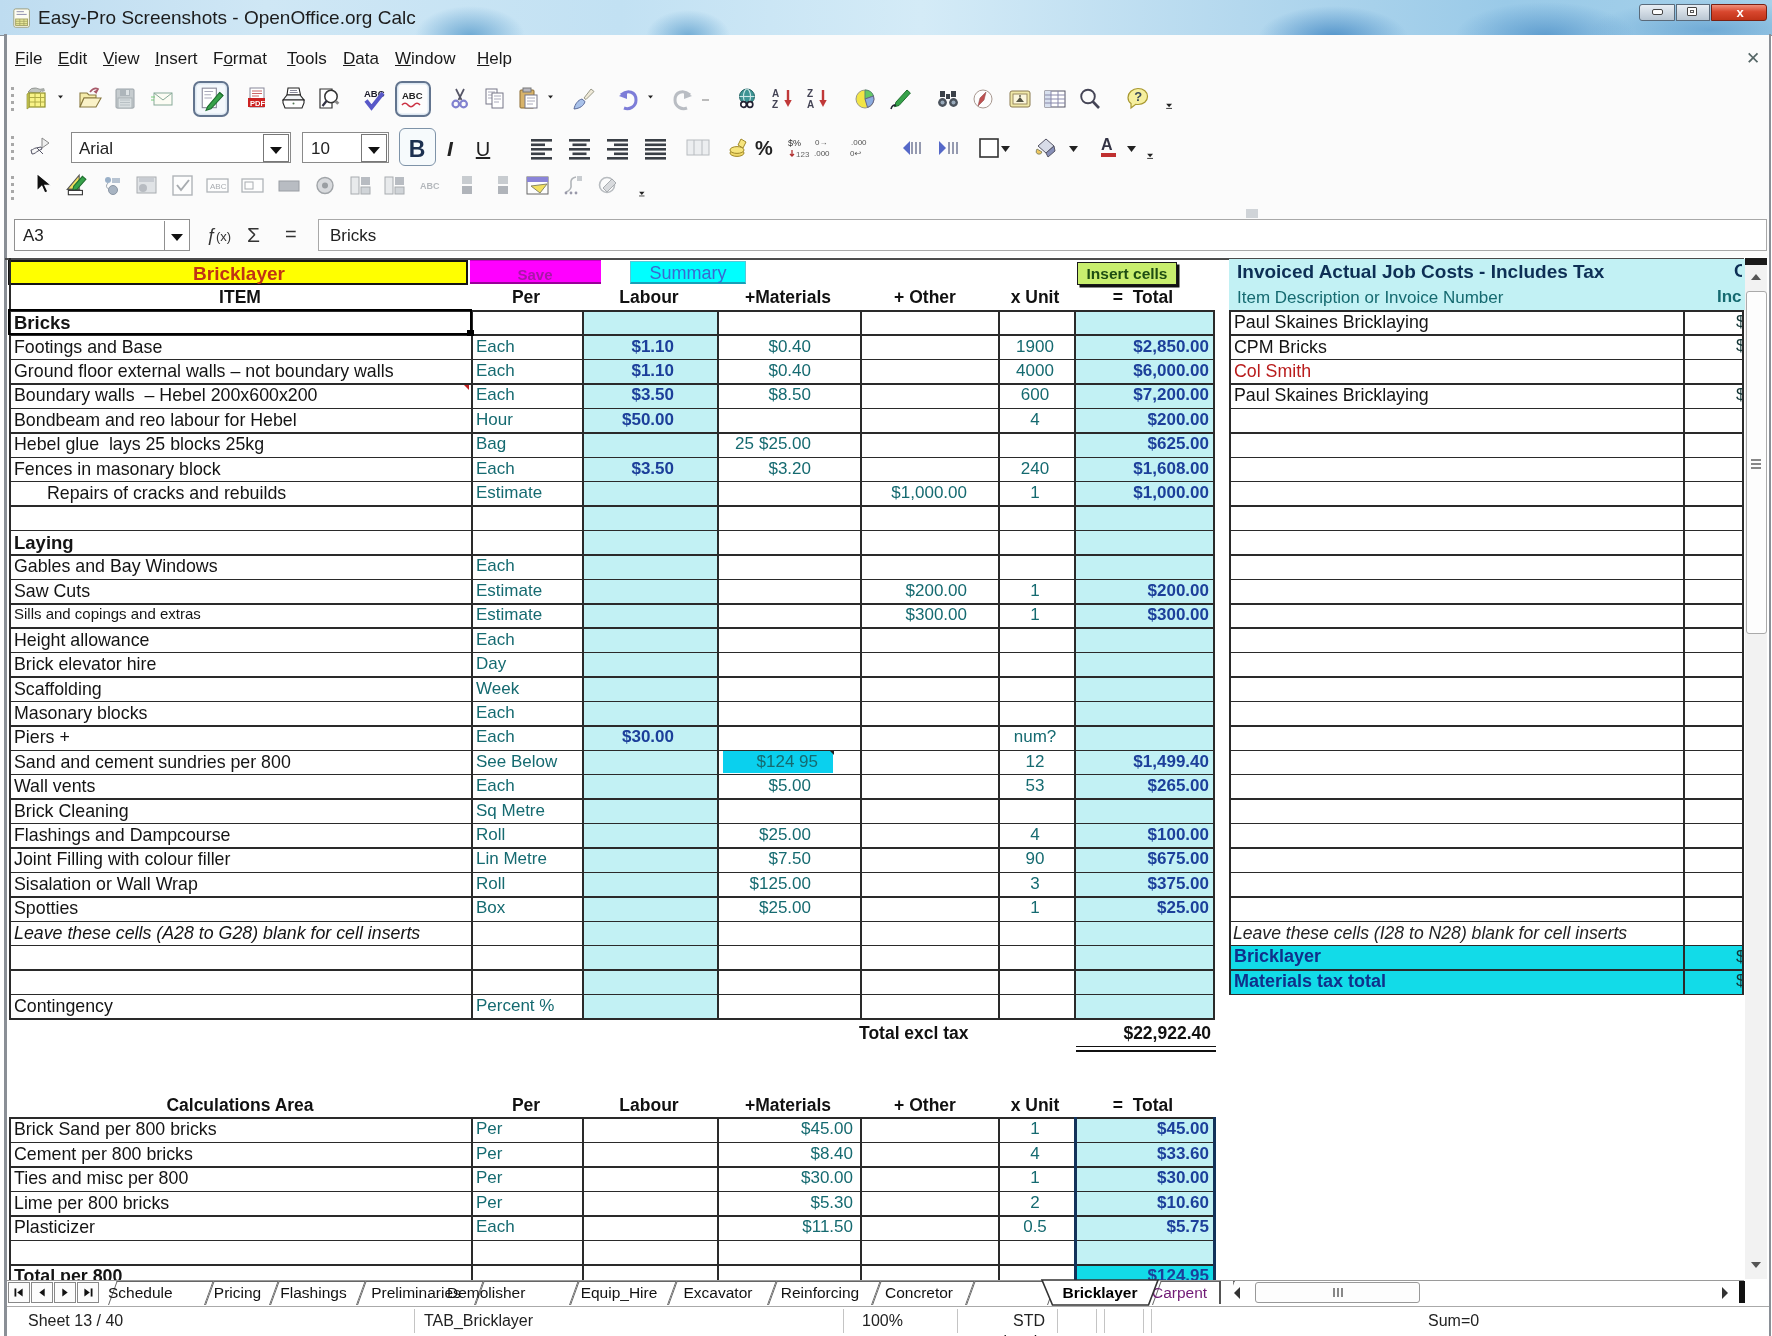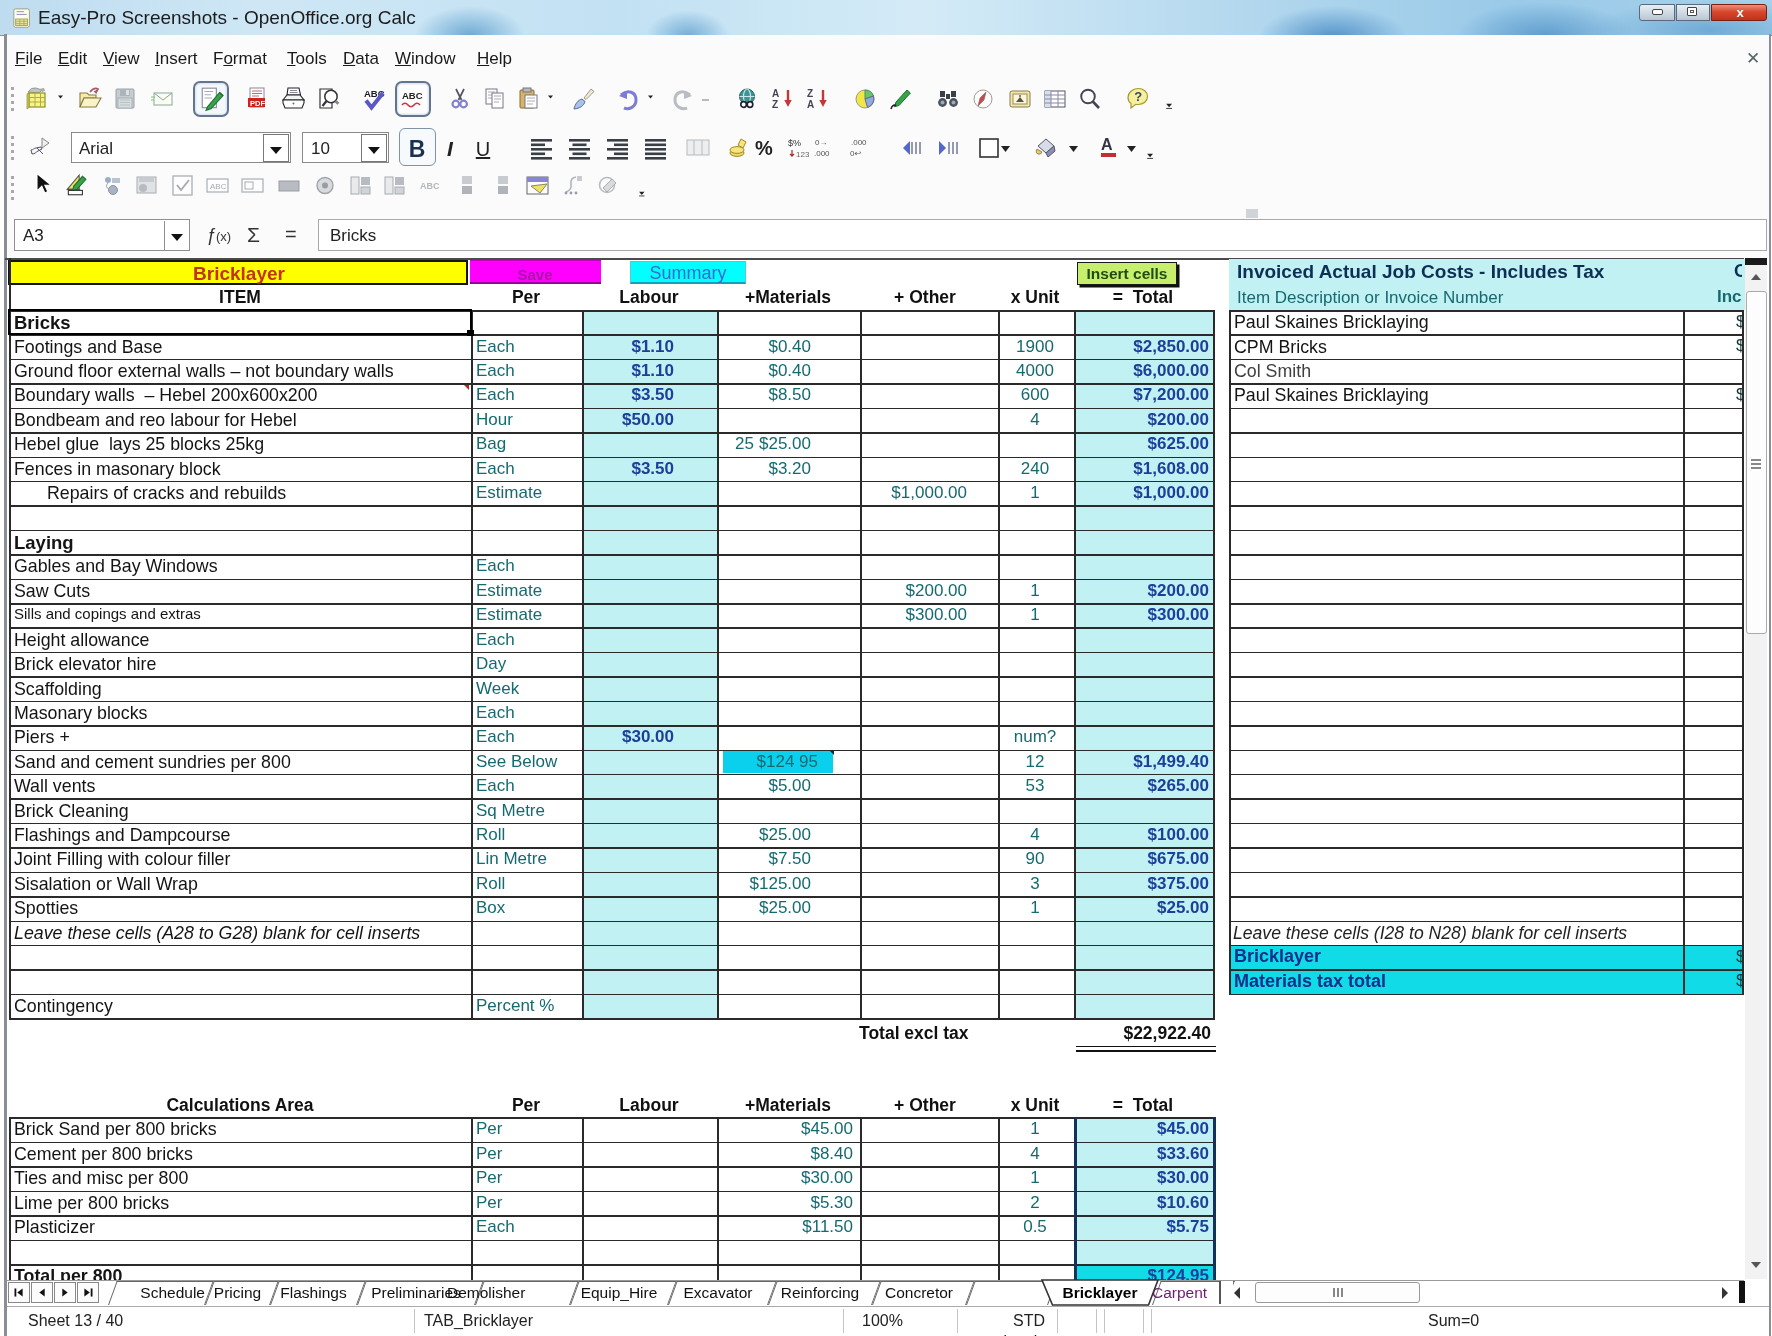--- a/index.html
+++ b/index.html
@@ -536,21 +536,21 @@
 <div style="position:absolute;left:14px;top:898.2800000000001px;font-size:17.8px;color:#141414;font-weight:normal;font-style:normal;white-space:pre;">Spotties</div>
 <div style="position:absolute;left:476px;top:898.2800000000001px;font-size:17px;color:#156a70;font-weight:normal;font-style:normal;white-space:pre;">Box</div>
 <div style="position:absolute;left:511px;top:898.2800000000001px;width:300px;text-align:right;font-size:17px;color:#156a70;font-weight:normal;white-space:pre;">$25.00</div>
 <div style="position:absolute;left:735px;top:898.2800000000001px;width:600px;text-align:center;font-size:17px;color:#156a70;font-weight:normal;white-space:pre;">1</div>
 <div style="position:absolute;left:909px;top:898.2800000000001px;width:300px;text-align:right;font-size:17px;color:#1c3f9a;font-weight:bold;white-space:pre;">$25.00</div>
 <div style="position:absolute;left:14px;top:922.7px;font-size:17.8px;color:#141414;font-weight:normal;font-style:italic;white-space:pre;">Leave these cells (A28 to G28) blank for cell inserts</div>
 <div style="position:absolute;left:14px;top:995.96px;font-size:17.8px;color:#141414;font-weight:normal;font-style:normal;white-space:pre;">Contingency</div>
 <div style="position:absolute;left:476px;top:995.96px;font-size:17px;color:#156a70;font-weight:normal;font-style:normal;white-space:pre;">Percent %</div>
 <div style="position:absolute;left:1234px;top:312.2px;font-size:17.8px;color:#141414;font-weight:normal;font-style:normal;white-space:pre;">Paul Skaines Bricklaying</div>
 <div style="position:absolute;left:1234px;top:336.62px;font-size:17.8px;color:#141414;font-weight:normal;font-style:normal;white-space:pre;">CPM Bricks</div>
-<div style="position:absolute;left:1234px;top:361.04px;font-size:17.8px;color:#404040;font-weight:normal;font-style:normal;white-space:pre;">Col Smith</div>
+<div style="position:absolute;left:1234px;top:361.04px;font-size:17.8px;color:#b91c1c;font-weight:normal;font-style:normal;white-space:pre;">Col Smith</div>
 <div style="position:absolute;left:1234px;top:385.46px;font-size:17.8px;color:#141414;font-weight:normal;font-style:normal;white-space:pre;">Paul Skaines Bricklaying</div>
 <div style="position:absolute;left:1233px;top:922.7px;font-size:17.6px;color:#222;font-weight:normal;font-style:italic;white-space:pre;">Leave these cells (I28 to N28) blank for cell inserts</div>
 <div style="position:absolute;left:1229px;top:944.9200000000001px;width:513px;height:48.83999999999992px;background:#12dbe8;"></div>
 <div style="position:absolute;left:1229px;top:969.34px;width:513px;height:1.6px;background:#0878a8;"></div>
 <div style="position:absolute;left:1234px;top:946.4200000000001px;font-size:18px;color:#10308a;font-weight:bold;font-style:normal;white-space:pre;">Bricklayer</div>
 <div style="position:absolute;left:1234px;top:970.84px;font-size:18px;color:#10308a;font-weight:bold;font-style:normal;white-space:pre;">Materials tax total</div>
 <div style="position:absolute;left:1683px;top:312.0px;width:59px;height:21px;overflow:hidden;">
     <span style="position:absolute;left:53px;font-size:17px;color:#133;">$9</span>
   </div>
 <div style="position:absolute;left:1683px;top:336.42px;width:59px;height:21px;overflow:hidden;">
@@ -719,21 +719,21 @@
     <path d="M13 3L7 7.5l6 4.5z" fill="#111"></path>
   </svg>
 <svg style="position:absolute;left:56px;top:1285px" width="18" height="15" viewBox="0 0 20 15">
     <path d="M7 3l6 4.5L7 12z" fill="#111"></path>
   </svg>
 <svg style="position:absolute;left:79px;top:1285px" width="18" height="15" viewBox="0 0 20 15">
     <path d="M14 3v9" stroke="#111" stroke-width="2"></path>
     <path d="M6 3l6 4.5L6 12z" fill="#111"></path>
   </svg>
 <div style="position:absolute;left:108px;top:1281px;width:97px;height:24px;background:#ffffff;border:1.2px solid #666;border-bottom:none;transform:skewX(-20deg);transform-origin:bottom left;"></div>
-<div style="position:absolute;left:108px;top:1284px;width:97px;text-align:right;font-size:15.5px;color:#111;white-space:nowrap;">Schedule</div>
+<div style="position:absolute;left:108px;top:1284px;width:97px;text-align:left;font-size:15.5px;color:#111;white-space:nowrap;">Schedule</div>
 <div style="position:absolute;left:205px;top:1281px;width:65px;height:24px;background:#ffffff;border:1.2px solid #666;border-bottom:none;transform:skewX(-20deg);transform-origin:bottom left;"></div>
 <div style="position:absolute;left:205px;top:1284px;width:65px;text-align:center;font-size:15.5px;color:#111;white-space:nowrap;">Pricing</div>
 <div style="position:absolute;left:270px;top:1281px;width:87px;height:24px;background:#ffffff;border:1.2px solid #666;border-bottom:none;transform:skewX(-20deg);transform-origin:bottom left;"></div>
 <div style="position:absolute;left:270px;top:1284px;width:87px;text-align:center;font-size:15.5px;color:#111;white-space:nowrap;">Flashings</div>
 <div style="position:absolute;left:357px;top:1281px;width:118px;height:24px;background:#ffffff;border:1.2px solid #666;border-bottom:none;transform:skewX(-20deg);transform-origin:bottom left;"></div>
 <div style="position:absolute;left:357px;top:1284px;width:118px;text-align:center;font-size:15.5px;color:#111;white-space:nowrap;">Preliminaries</div>
 <div style="position:absolute;left:475px;top:1281px;width:95px;height:24px;background:#ffffff;border:1.2px solid #666;border-bottom:none;transform:skewX(-20deg);transform-origin:bottom left;"></div>
 <div style="position:absolute;left:447px;top:1284px;width:95px;text-align:left;font-size:15.5px;color:#111;white-space:nowrap;">Demolisher</div>
 <div style="position:absolute;left:570px;top:1281px;width:98px;height:24px;background:#ffffff;border:1.2px solid #666;border-bottom:none;transform:skewX(-20deg);transform-origin:bottom left;"></div>
 <div style="position:absolute;left:570px;top:1284px;width:98px;text-align:center;font-size:15.5px;color:#111;white-space:nowrap;">Equip_Hire</div>

